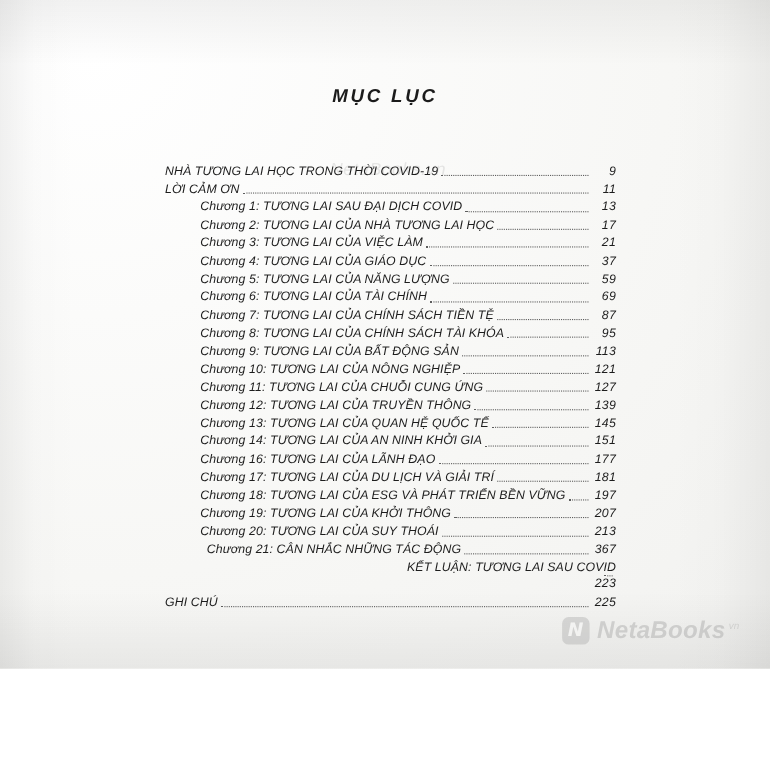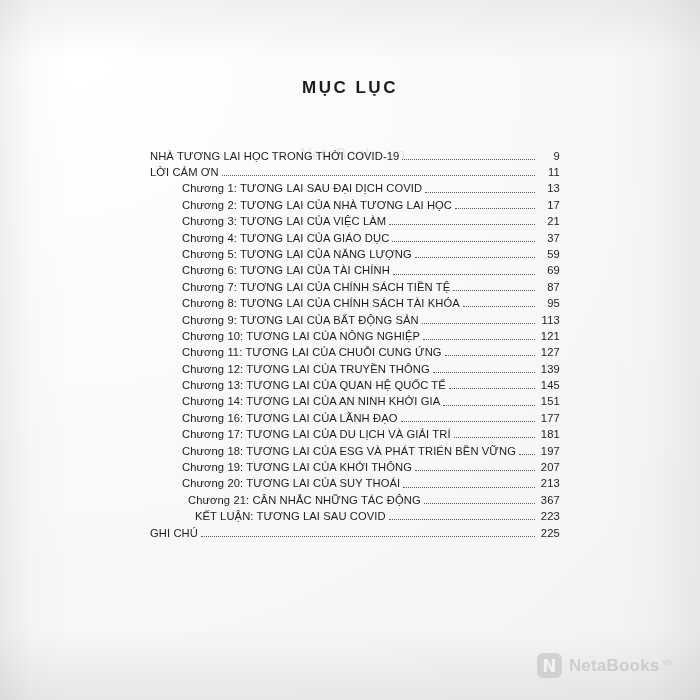--- a/index.html
+++ b/index.html
@@ -9,26 +9,27 @@
   body {
     width: 700px;
     height: 700px;
     background: #ffffff;
     font-family: "Liberation Sans", sans-serif;
     overflow: hidden;
   }
   .page {
     position: relative;
     width: 700px;
-    height: 700px;
+    height: 608px;
     background: #fdfdfb;
     background-image:
       radial-gradient(ellipse at 12% 8%, #ffffff 0%, #f7f7f5 60%, #f2f2f0 100%),
       linear-gradient(160deg, rgba(0,0,0,0.015) 0%, rgba(0,0,0,0) 35%);
     overflow: hidden;
+    font-style: italic;
   }
   
   .paper-shade-left {
     position: absolute;
     top: 0; left: 0;
     width: 70px; height: 700px;
     background: linear-gradient(90deg, rgba(0,0,0,0.055) 0%, rgba(0,0,0,0.012) 45%, rgba(0,0,0,0) 100%);
     pointer-events: none;
   }
   .paper-shade-right {
@@ -103,20 +104,21 @@
   .row.level0 {
     padding-left: 0;
     font-weight: normal;
   }
   
   .row.level1 {
     padding-left: 32px;
   }
   .row.conclusion {
     padding-left: 45px;
+    flex-direction: column;
   }
   .row.ch21 {
     padding-left: 38px;
   }
 
   
   .wm-text {
     position: absolute;
     top: 146px;
     left: 300px;
@@ -143,21 +145,21 @@
     background: #9a9a9a;
     color: #ffffff;
     font-size: 17px;
     font-weight: bold;
     display: flex;
     align-items: center;
     justify-content: center;
     font-family: "DejaVu Sans", sans-serif;
   }
   .wm-name {
-    font-size: 17px;
+    font-size: 22px;
     font-weight: bold;
     color: #8d8d8d;
     letter-spacing: 0.2px;
   }
   .wm-tld {
     font-size: 9px;
     color: #9a9a9a;
     align-self: flex-start;
     margin-top: 4px;
     margin-left: -4px;

